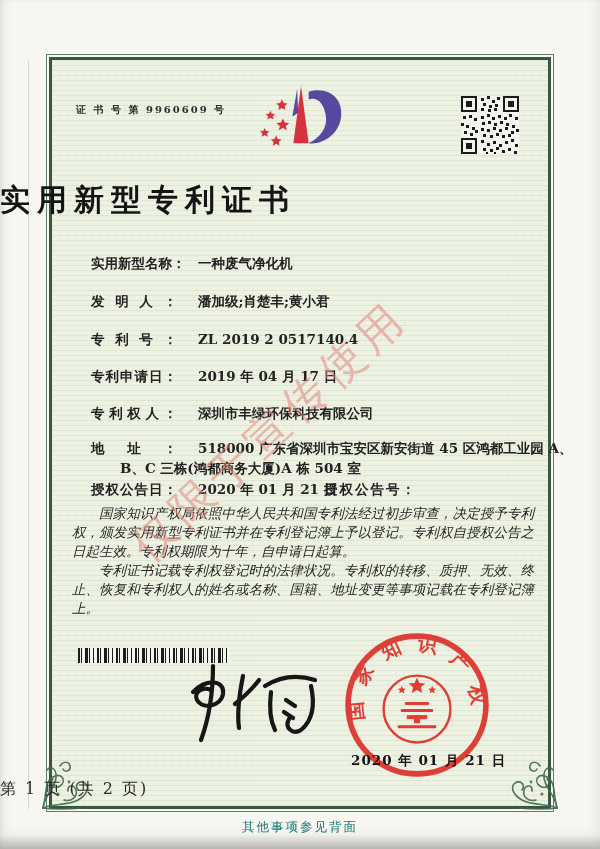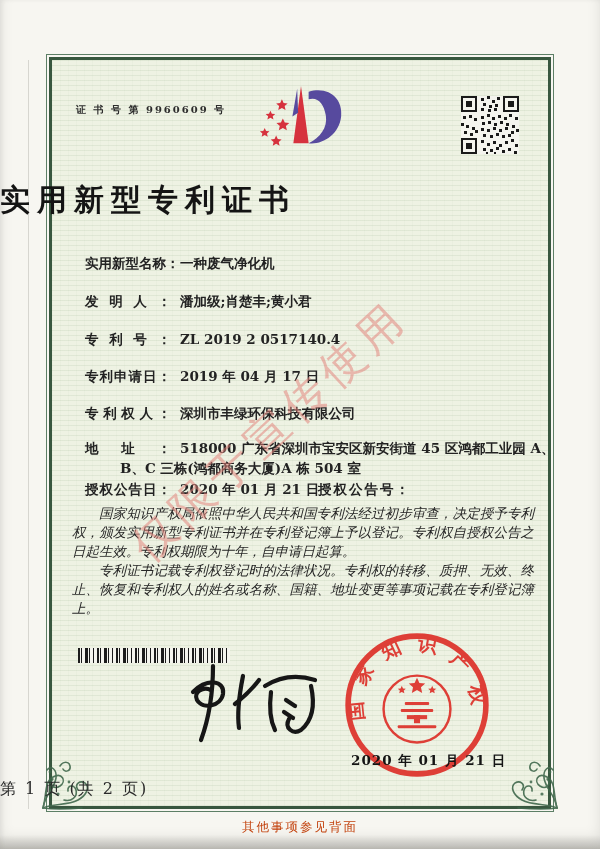--- a/index.html
+++ b/index.html
@@ -20,42 +20,42 @@
     background-image:
       repeating-linear-gradient(0deg, rgba(148,176,138,.16) 0 1px, rgba(0,0,0,0) 1px 5px),
       repeating-linear-gradient(90deg, rgba(148,176,138,.05) 0 1px, rgba(0,0,0,0) 1px 8px);}
   .content{position:absolute;inset:0;z-index:2;}
   .cert-no{position:absolute;left:76px;top:103px;font-size:10px;letter-spacing:2px;color:#2c2c2c;font-weight:600;}
   .logo{position:absolute;left:253px;top:84px;}
   .qr{position:absolute;left:461px;top:96px;}
   .title{position:absolute;left:0;right:0;top:180px;text-align:left;
     font-size:30px;font-weight:bold;letter-spacing:7px;color:#141414;}
   .fields{position:absolute;left:75px;top:0;width:460px;font-size:13.5px;color:#222;font-weight:600;}
-  .row{position:absolute;left:10px;display:flex;white-space:nowrap;}
+  .row{position:absolute;left:16px;display:flex;white-space:nowrap;}
   .lbl{display:inline-block;width:86px;text-align:justify;text-align-last:justify;flex:none;}
-  .val{margin-left:9px;}
+  .val{margin-left:21px;}
   .addr-line2{position:absolute;left:45px;white-space:nowrap;}
   .lbl2{position:absolute;left:233px;letter-spacing:2px;}
   .val2{position:absolute;left:336px;}
   .paras{position:absolute;left:72px;top:504px;width:462px;font-size:13.5px;line-height:19px;
     color:#262626;text-align:justify;font-style:italic;font-weight:500;}
   .paras p{text-indent:2em;}
   .barcode{position:absolute;left:78px;top:648px;width:152px;height:15px;
     background:repeating-linear-gradient(90deg,#1c1c1c 0 2px,#f4f4ee 2px 3px,#1c1c1c 3px 4px,
       #f4f4ee 4px 7px,#1c1c1c 7px 10px,#f4f4ee 10px 11px,#1c1c1c 11px 12px,#f4f4ee 12px 15px,
       #1c1c1c 15px 16px,#f4f4ee 16px 19px);}
   .director{position:absolute;left:78px;top:695px;font-size:14.5px;line-height:25px;color:#1f1f1f;font-weight:600;}
   .signature{position:absolute;left:173px;top:662px;z-index:3;}
   .seal{position:absolute;left:341px;top:629px;z-index:3;mix-blend-mode:multiply;opacity:.92;}
   .seal-date{position:absolute;left:351px;top:752px;font-size:13.5px;letter-spacing:1px;
     color:#141414;font-weight:600;z-index:4;}
   .page-ind{position:absolute;left:0;right:0;top:779px;text-align:left;font-size:16px;
     letter-spacing:2px;color:#2a2a2a;}
   .back-note{position:absolute;left:0;right:0;top:819px;text-align:center;font-size:12.5px;
-    letter-spacing:2px;color:#c2410c;}
+    letter-spacing:2px;color:#0f766e;}
   .watermark{position:absolute;left:30px;top:402px;width:480px;text-align:center;z-index:6;
     font-size:44px;letter-spacing:7px;color:rgba(226,128,120,.52);font-weight:500;
     transform:rotate(-43deg);pointer-events:none;white-space:nowrap;}
   .corner{position:absolute;z-index:2;}
   .corner.bl{left:36px;top:738px;}
   .corner.br{right:36px;top:738px;transform:scaleX(-1);}
 </style>
 </head>
 <body>
 

